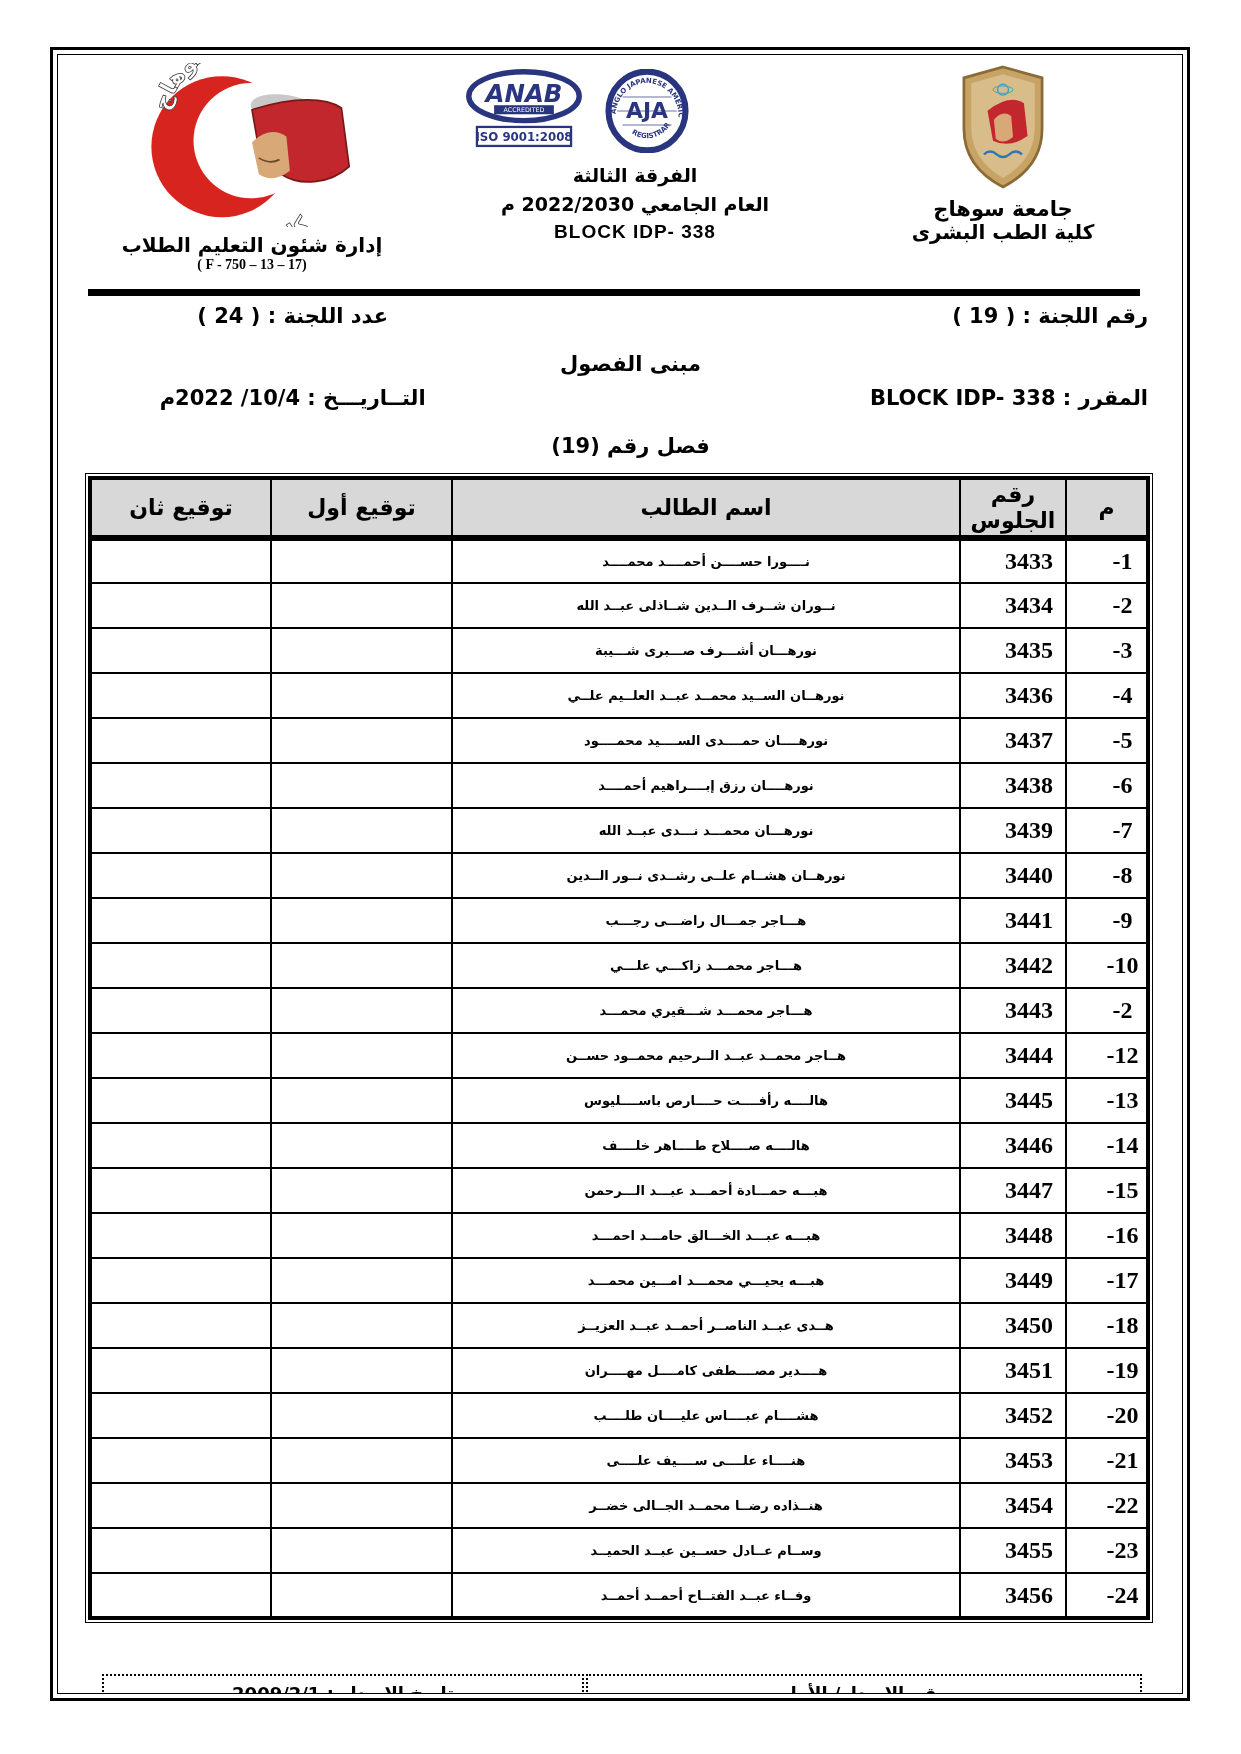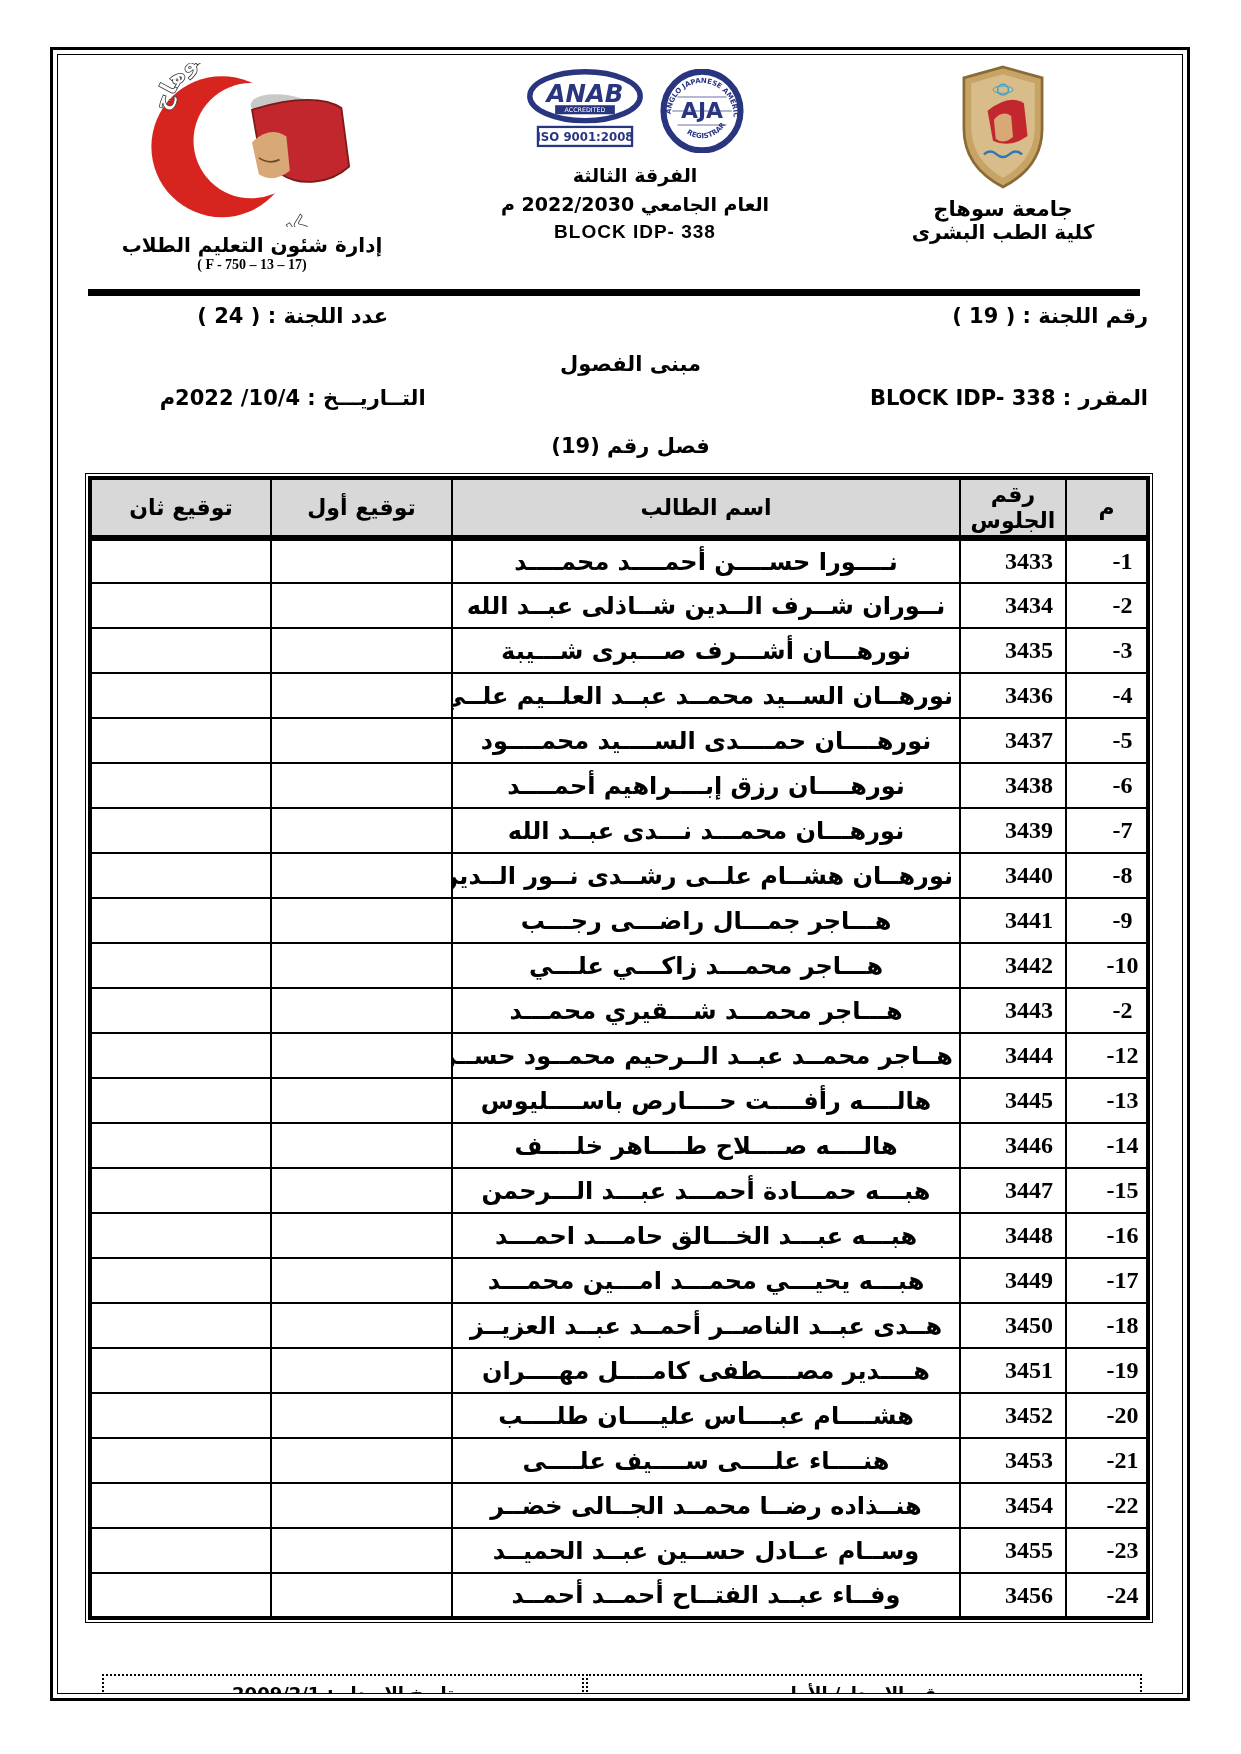--- a/index.html
+++ b/index.html
@@ -22,21 +22,21 @@
   .top-header {
     display: flex; justify-content: space-between;
     padding: 8px 14px 0 14px; height: 230px;
   }
   .hdr-col { text-align: center; }
   .hdr-left  { width: 360px; }
   .hdr-center{ width: 340px; }
   .hdr-right { width: 330px; }
   .hdr-left .dept { font-size: 20px; font-weight: bold; margin-top: 2px; }
   .hdr-left .form-code { font-size: 14px; font-weight: bold; font-family: "Liberation Serif", serif; }
-  .logo-row { display: flex; justify-content: center; align-items: flex-start; gap: 16px; height: 92px; margin-top: 6px;}
+  .logo-row { display: flex; justify-content: flex-start; align-items: flex-start; gap: 22px; height: 92px; margin-top: 6px;}
   .hdr-center .line { font-size: 19px; font-weight: bold; line-height: 1.5; }
   .hdr-center .line.latin { font-family: "Liberation Sans", sans-serif; letter-spacing: 1px; text-align: center; }
   .hdr-right .uni { font-size: 21px; font-weight: bold; margin-top: 2px; }
   .hdr-right .fac { font-size: 20px; font-weight: bold; line-height: 1.15; }
   
   .thick-rule { height: 7px; background: #000; margin: 4px 42px 0 30px; }
   
   .committee {
     direction: rtl;
     display: grid; grid-template-columns: 36% 26% 38%;
@@ -58,21 +58,21 @@
     height: 60px; font-size: 22px; font-weight: bold; text-align: center;
     padding: 0 4px; line-height: 1.15;
   }
   table.students td {
     border: 2px solid #000; height: 45px;
     text-align: center; vertical-align: middle;
   }
   td.serial, td.seat {
     font-family: "Liberation Serif", serif; font-weight: bold; font-size: 24px; padding-left: 32px;
   }
-  td.name { font-size: 24px; font-weight: bold; padding: 0 6px; white-space: nowrap; overflow: hidden; }
+  td.name { font-size: 13px; font-weight: bold; padding: 0 6px; white-space: nowrap; overflow: hidden; }
   
   .footer-boxes {
     display: flex; gap: 2px; margin: 54px 40px 0 44px; direction: ltr;
   }
   .fbox {
     border: 2px dotted #000; height: 38px;
     display: flex; align-items: center; justify-content: center;
     font-weight: bold; font-size: 18px;
   }
   .fbox.date  { width: 482px; }

